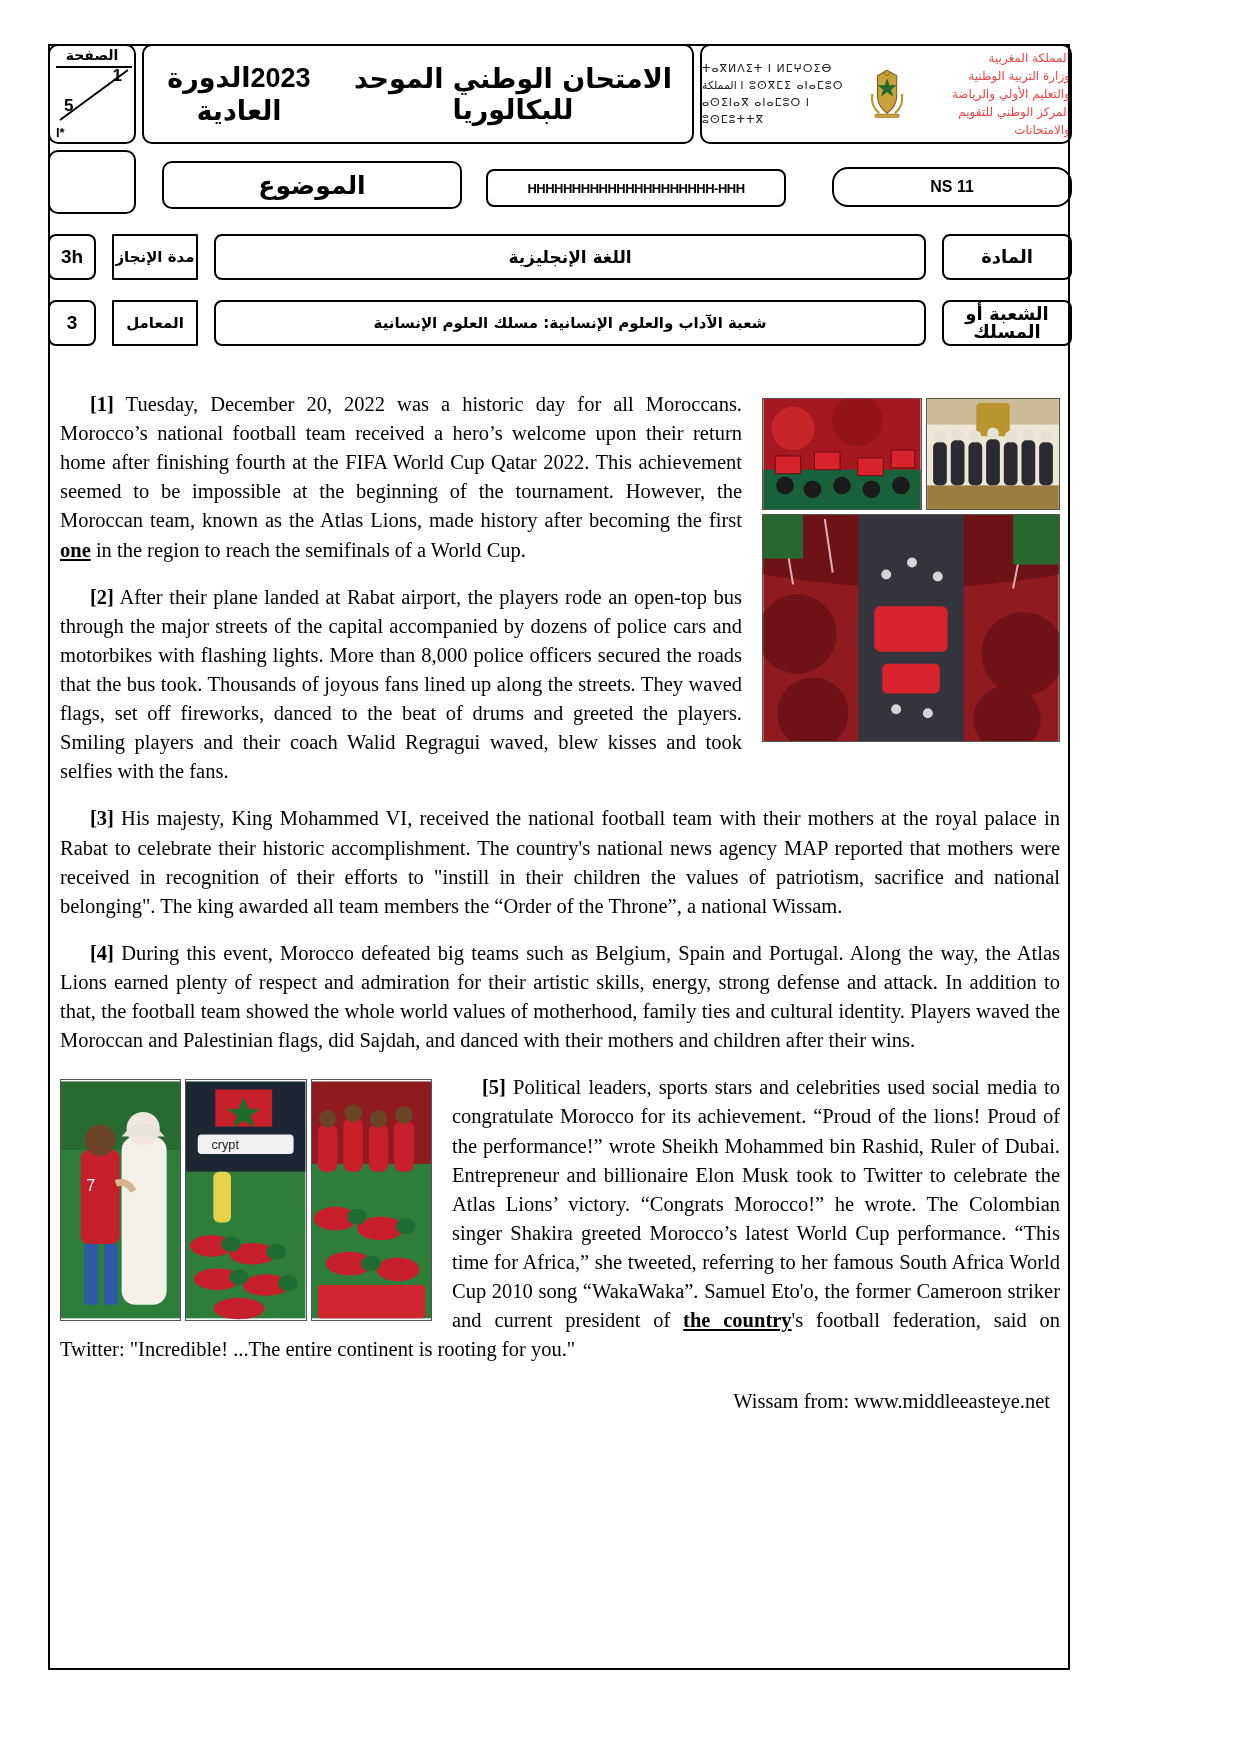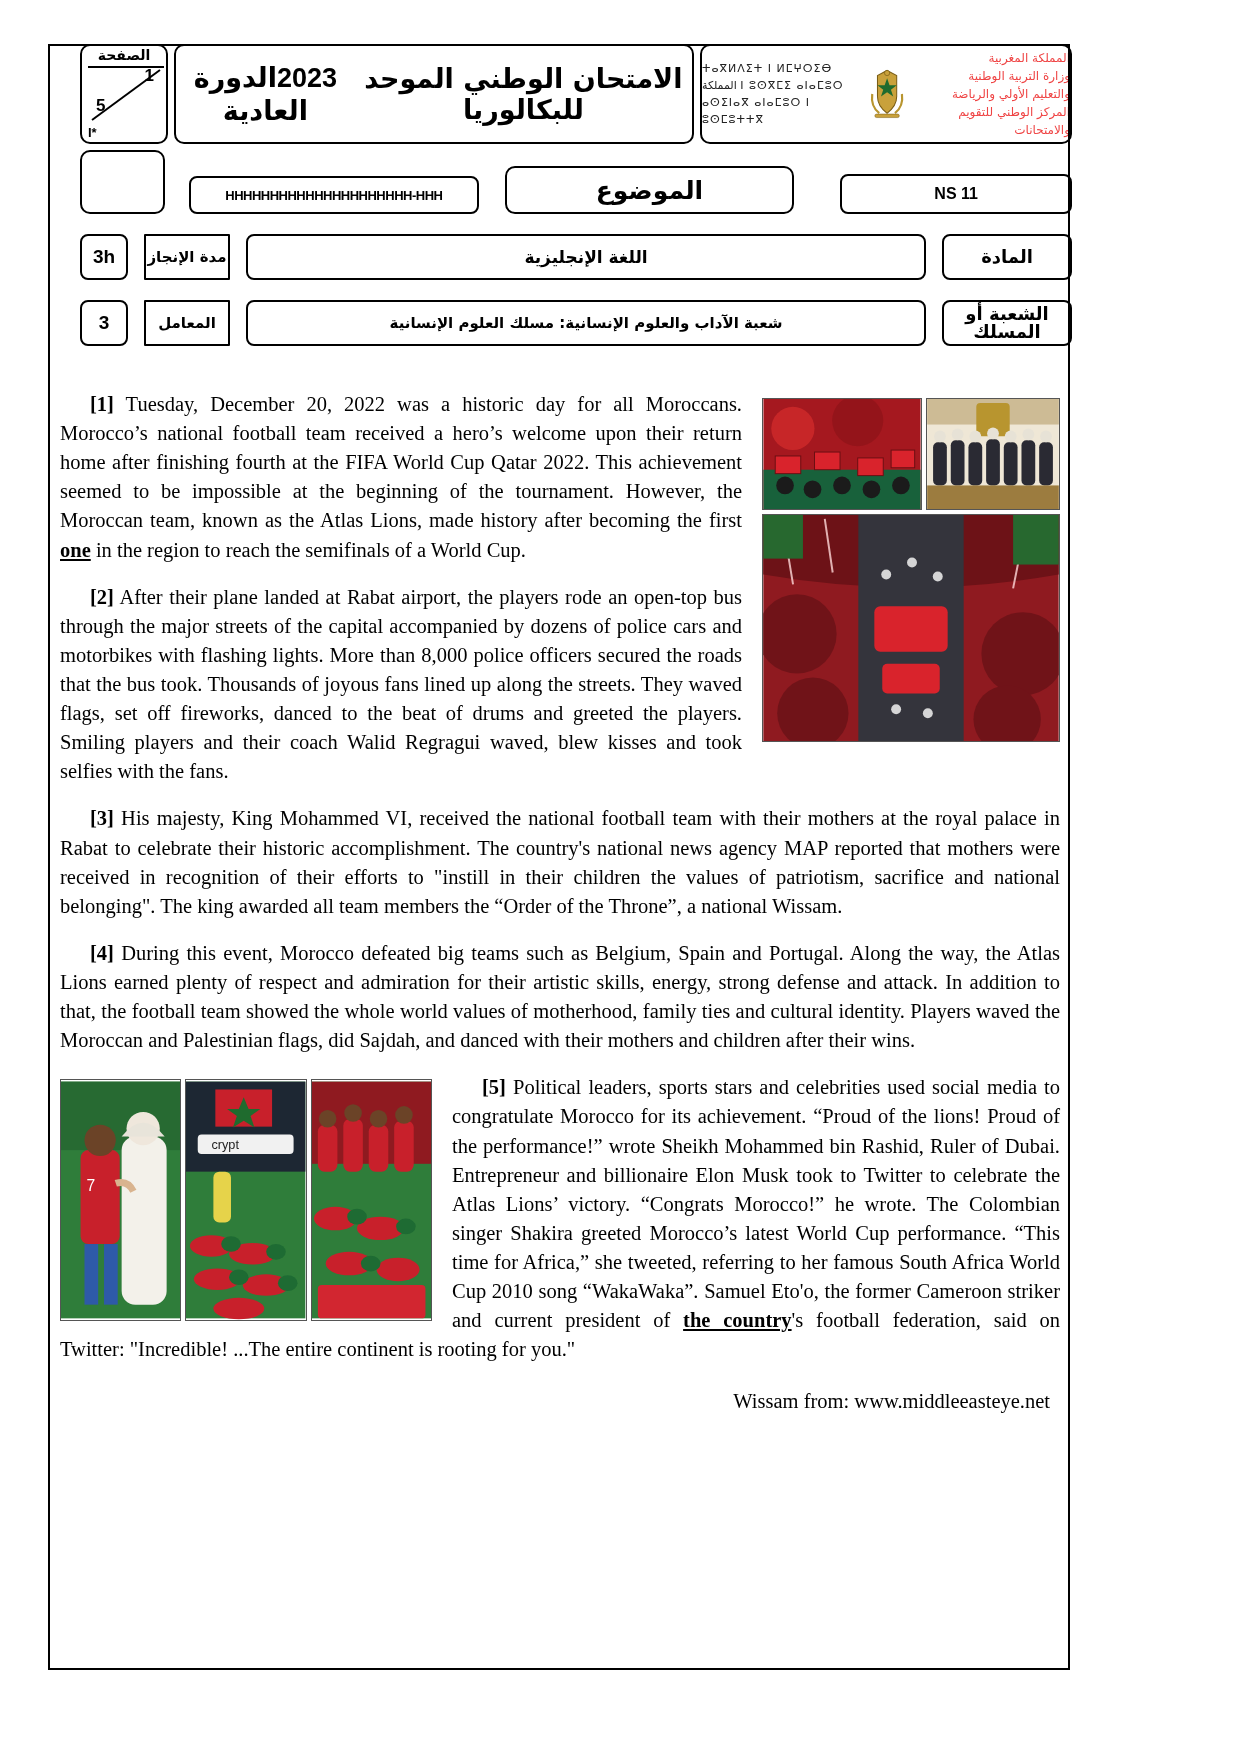--- a/index.html
+++ b/index.html
@@ -26,22 +26,21 @@
 
   
   .header-wrap {
     position: absolute;
     left: 48px;
     top: 44px;
     width: 1024px;
   }
   .hdr-row {
     display: flex;
-    align-items: flex-end;
-    padding-left: 32px;
+    align-items: center;
   }
   .cell {
     border: 2px solid #000;
     box-sizing: border-box;
     display: flex;
     align-items: center;
     justify-content: center;
     text-align: center;
     margin: 0;
   }
@@ -174,21 +173,21 @@
     border-radius: 10px;
     margin-left: 26px;
     margin-top: 12px;
     font-family: "DejaVu Sans", sans-serif;
     font-size: 25px;
     font-weight: bold;
   }
   .ns-box {
     width: 240px;
     height: 40px;
-    border-radius: 8px;
+    border-radius: 16px;
     margin-left: 46px;
     margin-top: 16px;
     font-family: "Liberation Sans", sans-serif;
     font-size: 16px;
     font-weight: bold;
   }
 
   
   .r3 { margin-top: 20px; gap: 12px; }
   .dur-val {
@@ -302,22 +301,22 @@
           <div>وزارة التربية الوطنية</div>
           <div>والتعليم الأولي والرياضة</div>
           <div>المركز الوطني للتقويم والامتحانات</div>
         </div>
       </div>
     </div>
   </div>
 
   <div class="hdr-row">
     <div class="cell blank-box"></div>
+    <div class="cell subject-box">الموضوع</div>
     <div class="cell code-box">HHHHHHHHHHHHHHHHHHHHH-HHH</div>
-    <div class="cell subject-box">الموضوع</div>
     <div class="cell ns-box">NS 11</div>
   </div>
 
   <div class="hdr-row r3">
     <div class="cell dur-val">3h</div>
     <div class="cell dur-lbl">مدة الإنجاز</div>
     <div class="cell mid-box">اللغة الإنجليزية</div>
     <div class="cell right-lbl">المادة</div>
   </div>
 

